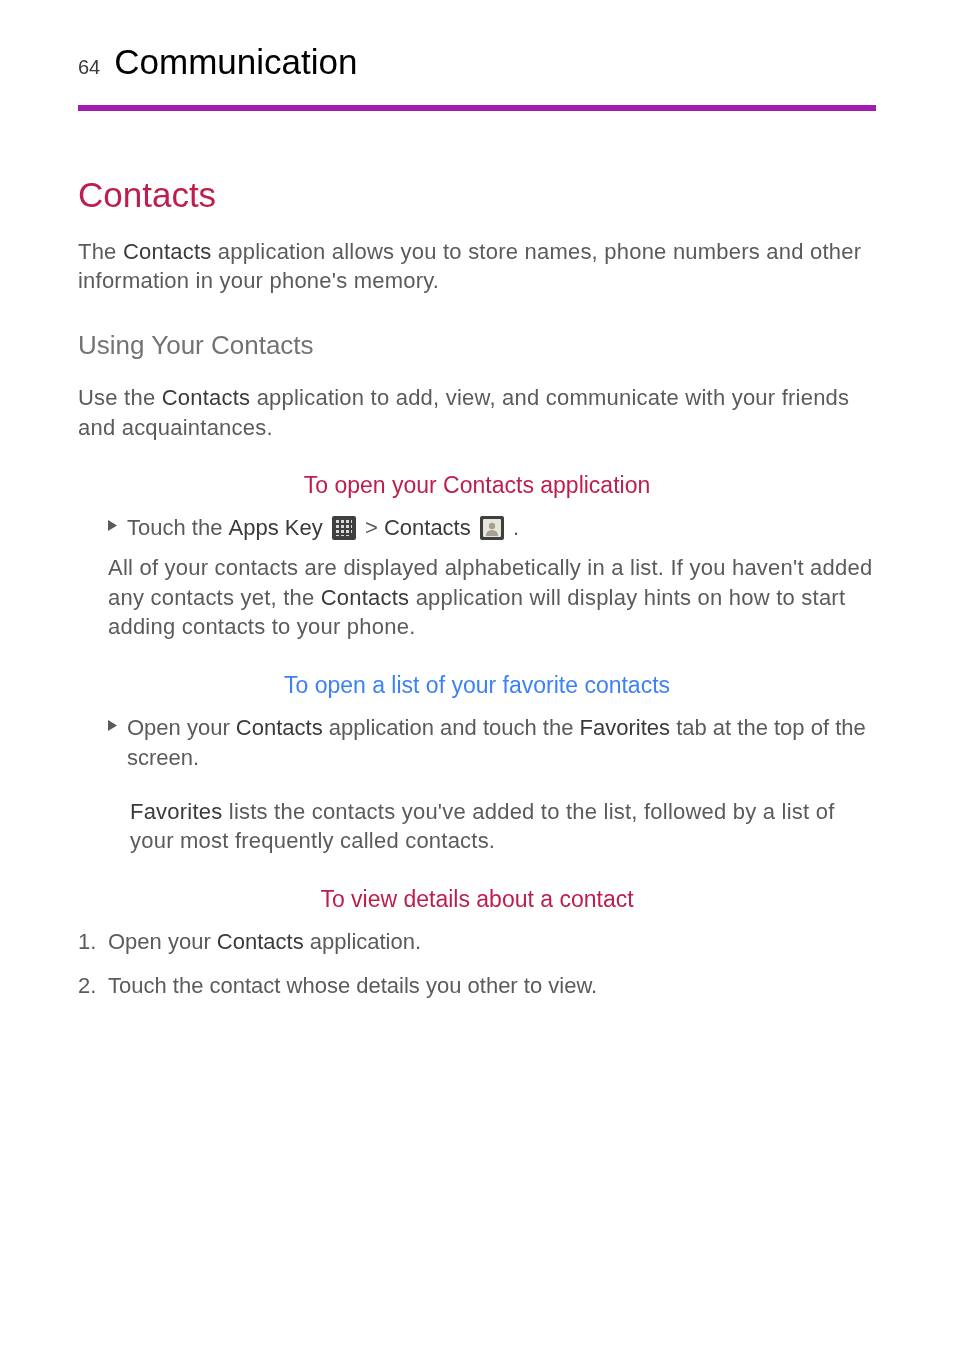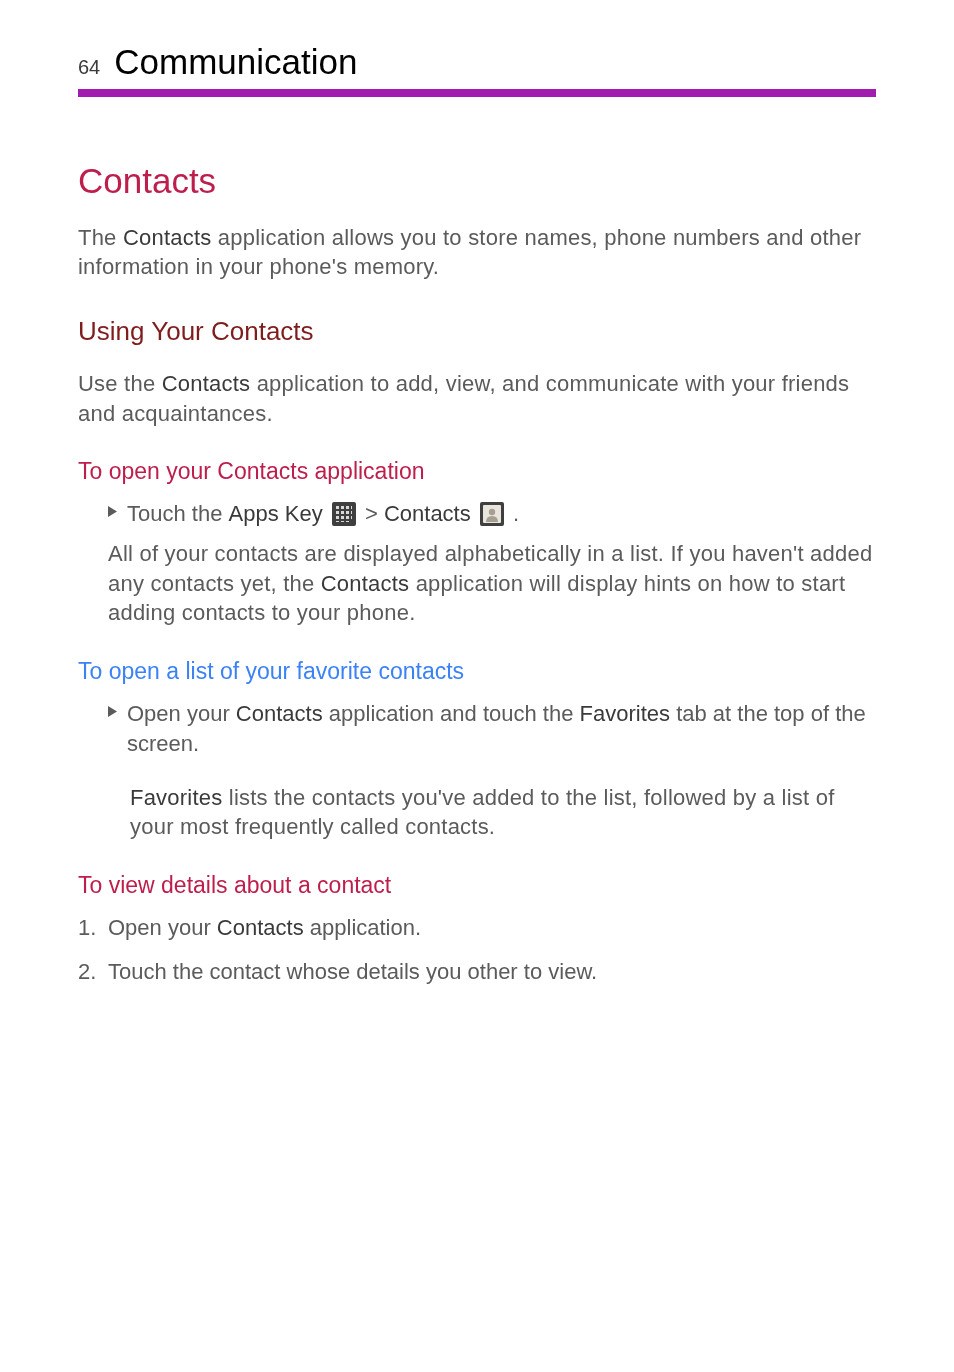--- a/index.html
+++ b/index.html
@@ -9,22 +9,22 @@
     font-family: "Helvetica Neue", Helvetica, Arial, sans-serif;
     font-weight: 300;
     color: #5b5b5b;
     padding: 38px 78px 0 78px;
     font-size: 22px;
     line-height: 1.35;
   }
   .header {
     display: flex;
     align-items: baseline;
-    border-bottom: 8px solid #a21caf;
-    padding-bottom: 4px;
+    border-bottom: 6px solid #a21caf;
+    padding-bottom: 20px;
     margin-bottom: 60px;
   }
   .page-number {
     font-size: 20px;
     font-weight: 400;
     color: #3b3b3b;
     margin-right: 14px;
   }
   .chapter-title {
     font-size: 35px;
@@ -40,20 +40,21 @@
     font-size: 26px;
     font-weight: 500;
     margin-top: 32px;
     margin-bottom: 20px;
   }
   .h3 {
     font-size: 23px;
     font-weight: 400;
     margin-top: 28px;
     margin-bottom: 12px;
+    text-align: center;
   }
   p.body {
     margin-bottom: 10px;
     letter-spacing: 0.01em;
   }
   .bold { color: #3a3a3a; font-weight: 400; }
   .bullet-row {
     display: flex;
     align-items: flex-start;
     padding-left: 30px;
@@ -115,21 +116,21 @@
   <span class="page-number">64</span>
   <span class="chapter-title">Communication</span>
 </div>
 
 <h1 class="h1" style="color:#be1e4b">Contacts</h1>
 
 <p class="body">
   <span>The </span><span class="bold">Contacts</span><span> application allows you to store names, phone numbers and other information in your phone's memory.</span>
 </p>
 
-<h2 class="h2" style="color:#7f1d1d">Using Your Contacts</h2>
+<h2 class="h2" style="color:#737373">Using Your Contacts</h2>
 
 <p class="body">
   <span>Use the </span><span class="bold">Contacts</span><span> application to add, view, and communicate with your friends and acquaintances.</span>
 </p>
 
 <h3 class="h3" style="color:#be1e4b">To open your Contacts application</h3>
 
 <div class="bullet-row">
   <span class="marker">
     <svg width="9" height="11" viewBox="0 0 9 11">

